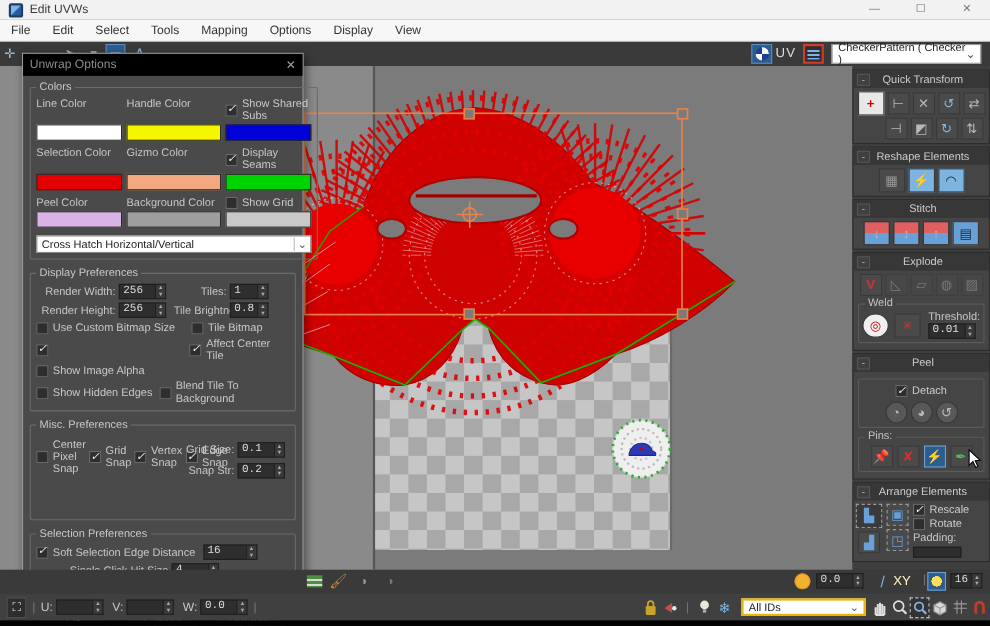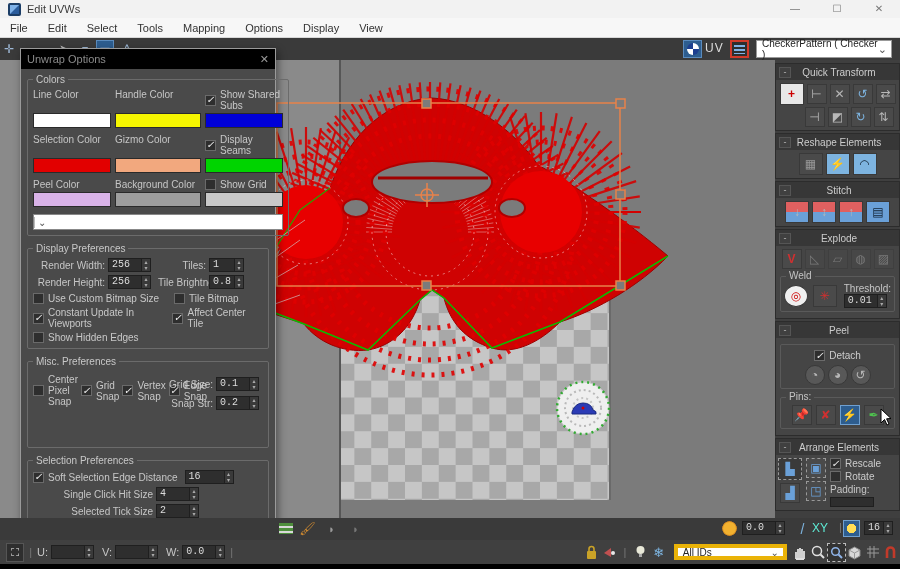--- a/index.html
+++ b/index.html
@@ -95,21 +95,21 @@
   .btnrow { display:flex; justify-content:center; gap:14px; margin-top:6px; }
   .dbtn { width:66px; height:18px; background:#4f4f4f; border:1px solid #1e1e1e; color:#ddd;
     text-align:center; line-height:16px; font-size:11px; border-radius:2px; }
 
   
   .bbar { position:absolute; left:0; top:518px; width:900px; height:22px; background:#3a3a3a; color:#ccc; }
   .sbar { position:absolute; left:0; top:540px; width:900px; height:24px; background:#404040; color:#ccc;
     display:flex; align-items:center; }
   .blackstrip { position:absolute; left:0; top:564px; width:900px; height:5px; background:#000; }
   .sep { color:#777; padding:0 5px; }
-  .dd-white { height:16px; background:#fff; color:#222; border:4px solid #eab308; display:flex;
+  .dd-white { height:16px; background:#fff; color:#222; border:2px solid #eab308; display:flex;
     align-items:center; font-size:10px; }
   .dd-white span { flex:1; padding-left:5px; }
   .dd-white b { font-weight:normal; color:#555; padding-right:4px; }
   .sico { width:19px; height:19px; display:flex; align-items:center; justify-content:center; }
   .cursor { position:absolute; width:12px; height:18px; z-index:60; pointer-events:none; }
 </style>
 </head>
 <body>
 
 <div id="app">
@@ -617,20 +617,21 @@
           <span class="lbl">Background Color</span>
           <span class="cbrow">
               <i class="cb"></i>
             <span>Show Grid</span>
             </span>
           <span class="swatch" style="background:#d9b3e8"></span>
           <span class="swatch" style="background:#9e9e9e"></span>
           <span class="swatch" style="background:#c8c8c8;width:78px"></span>
         </div>
         <div class="hatch-dd">
+          <span>Cross Hatch Horizontal/Vertical</span>
           <b>⌄</b>
         </div>
       </fieldset>
 
       <fieldset class="fs">
         <legend>Display Preferences</legend>
         <div class="frow">
           <span class="rl lbl" style="width:72px">Render Width:</span>
           <span class="spin">
               <span class="val">256</span>
@@ -674,33 +675,42 @@
           <span class="cbrow">
               <i class="cb"></i>
             <span>Tile Bitmap</span>
             </span>
         </div>
         <div class="frow">
           <span class="cbrow" style="width:138px">
               <i class="cb on">
                 <s>✓</s>
               </i>
-            <span>Constant Update In Viewports</span>
             </span>
           <span class="cbrow">
               <i class="cb on">
                 <s>✓</s>
               </i>
             <span>Affect Center Tile</span>
             </span>
         </div>
+        <div class="frow">
+          <span class="cbrow">
+              <i class="cb"></i>
+            <span>Show Image Alpha</span>
+            </span>
+        </div>
         <div class="frow" style="margin-bottom:0">
           <span class="cbrow" style="width:118px">
               <i class="cb"></i>
             <span>Show Hidden Edges</span>
+            </span>
+          <span class="cbrow">
+              <i class="cb"></i>
+            <span>Blend Tile To Background</span>
             </span>
         </div>
       </fieldset>
 
       <fieldset class="fs" style="height:92px">
         <legend>Misc. Preferences</legend>
         <div style="display:flex">
           <div style="width:128px;display:flex;flex-direction:row;gap:3px;font-size:10px">
             <span class="cbrow">
                 <i class="cb"></i>
@@ -808,21 +818,21 @@
     <span style="position:absolute;left:722px;top:3px;width:15px;height:15px;border-radius:50%;
       background:radial-gradient(circle,#f2b12f 55%,#c77b1d 70%,#3a3a3a 72%)"></span>
     <span class="spin" style="position:absolute;left:742px;top:3px">
       <span class="val">0.0</span>
       <span class="arr">
           <i>▴</i>
           <i>▾</i>
         </span>
       </span>
     <span class="sico" style="position:absolute;left:793px;top:1px;color:#7db4e0;font-size:14px">/</span>
-    <span style="position:absolute;left:812px;top:3px;color:#5eead4;font-size:12px">XY</span>
+    <span style="position:absolute;left:812px;top:3px;color:#fef9c3;font-size:12px">XY</span>
     <span class="sep" style="position:absolute;left:834px;top:3px">|</span>
     <span style="position:absolute;left:843px;top:2px;width:17px;height:17px;background:#2d5d8f;border:1px solid #6fa0d0;
       display:flex;align-items:center;justify-content:center">
       <i style="width:11px;height:11px;border-radius:50%;background:radial-gradient(circle,#ffdd55 60%,#2d5d8f 62%)"></i>
       </span>
     <span class="spin" style="position:absolute;left:864px;top:3px">
       <span class="val" style="min-width:20px">16</span>
       <span class="arr">
           <i>▴</i>
           <i>▾</i>

